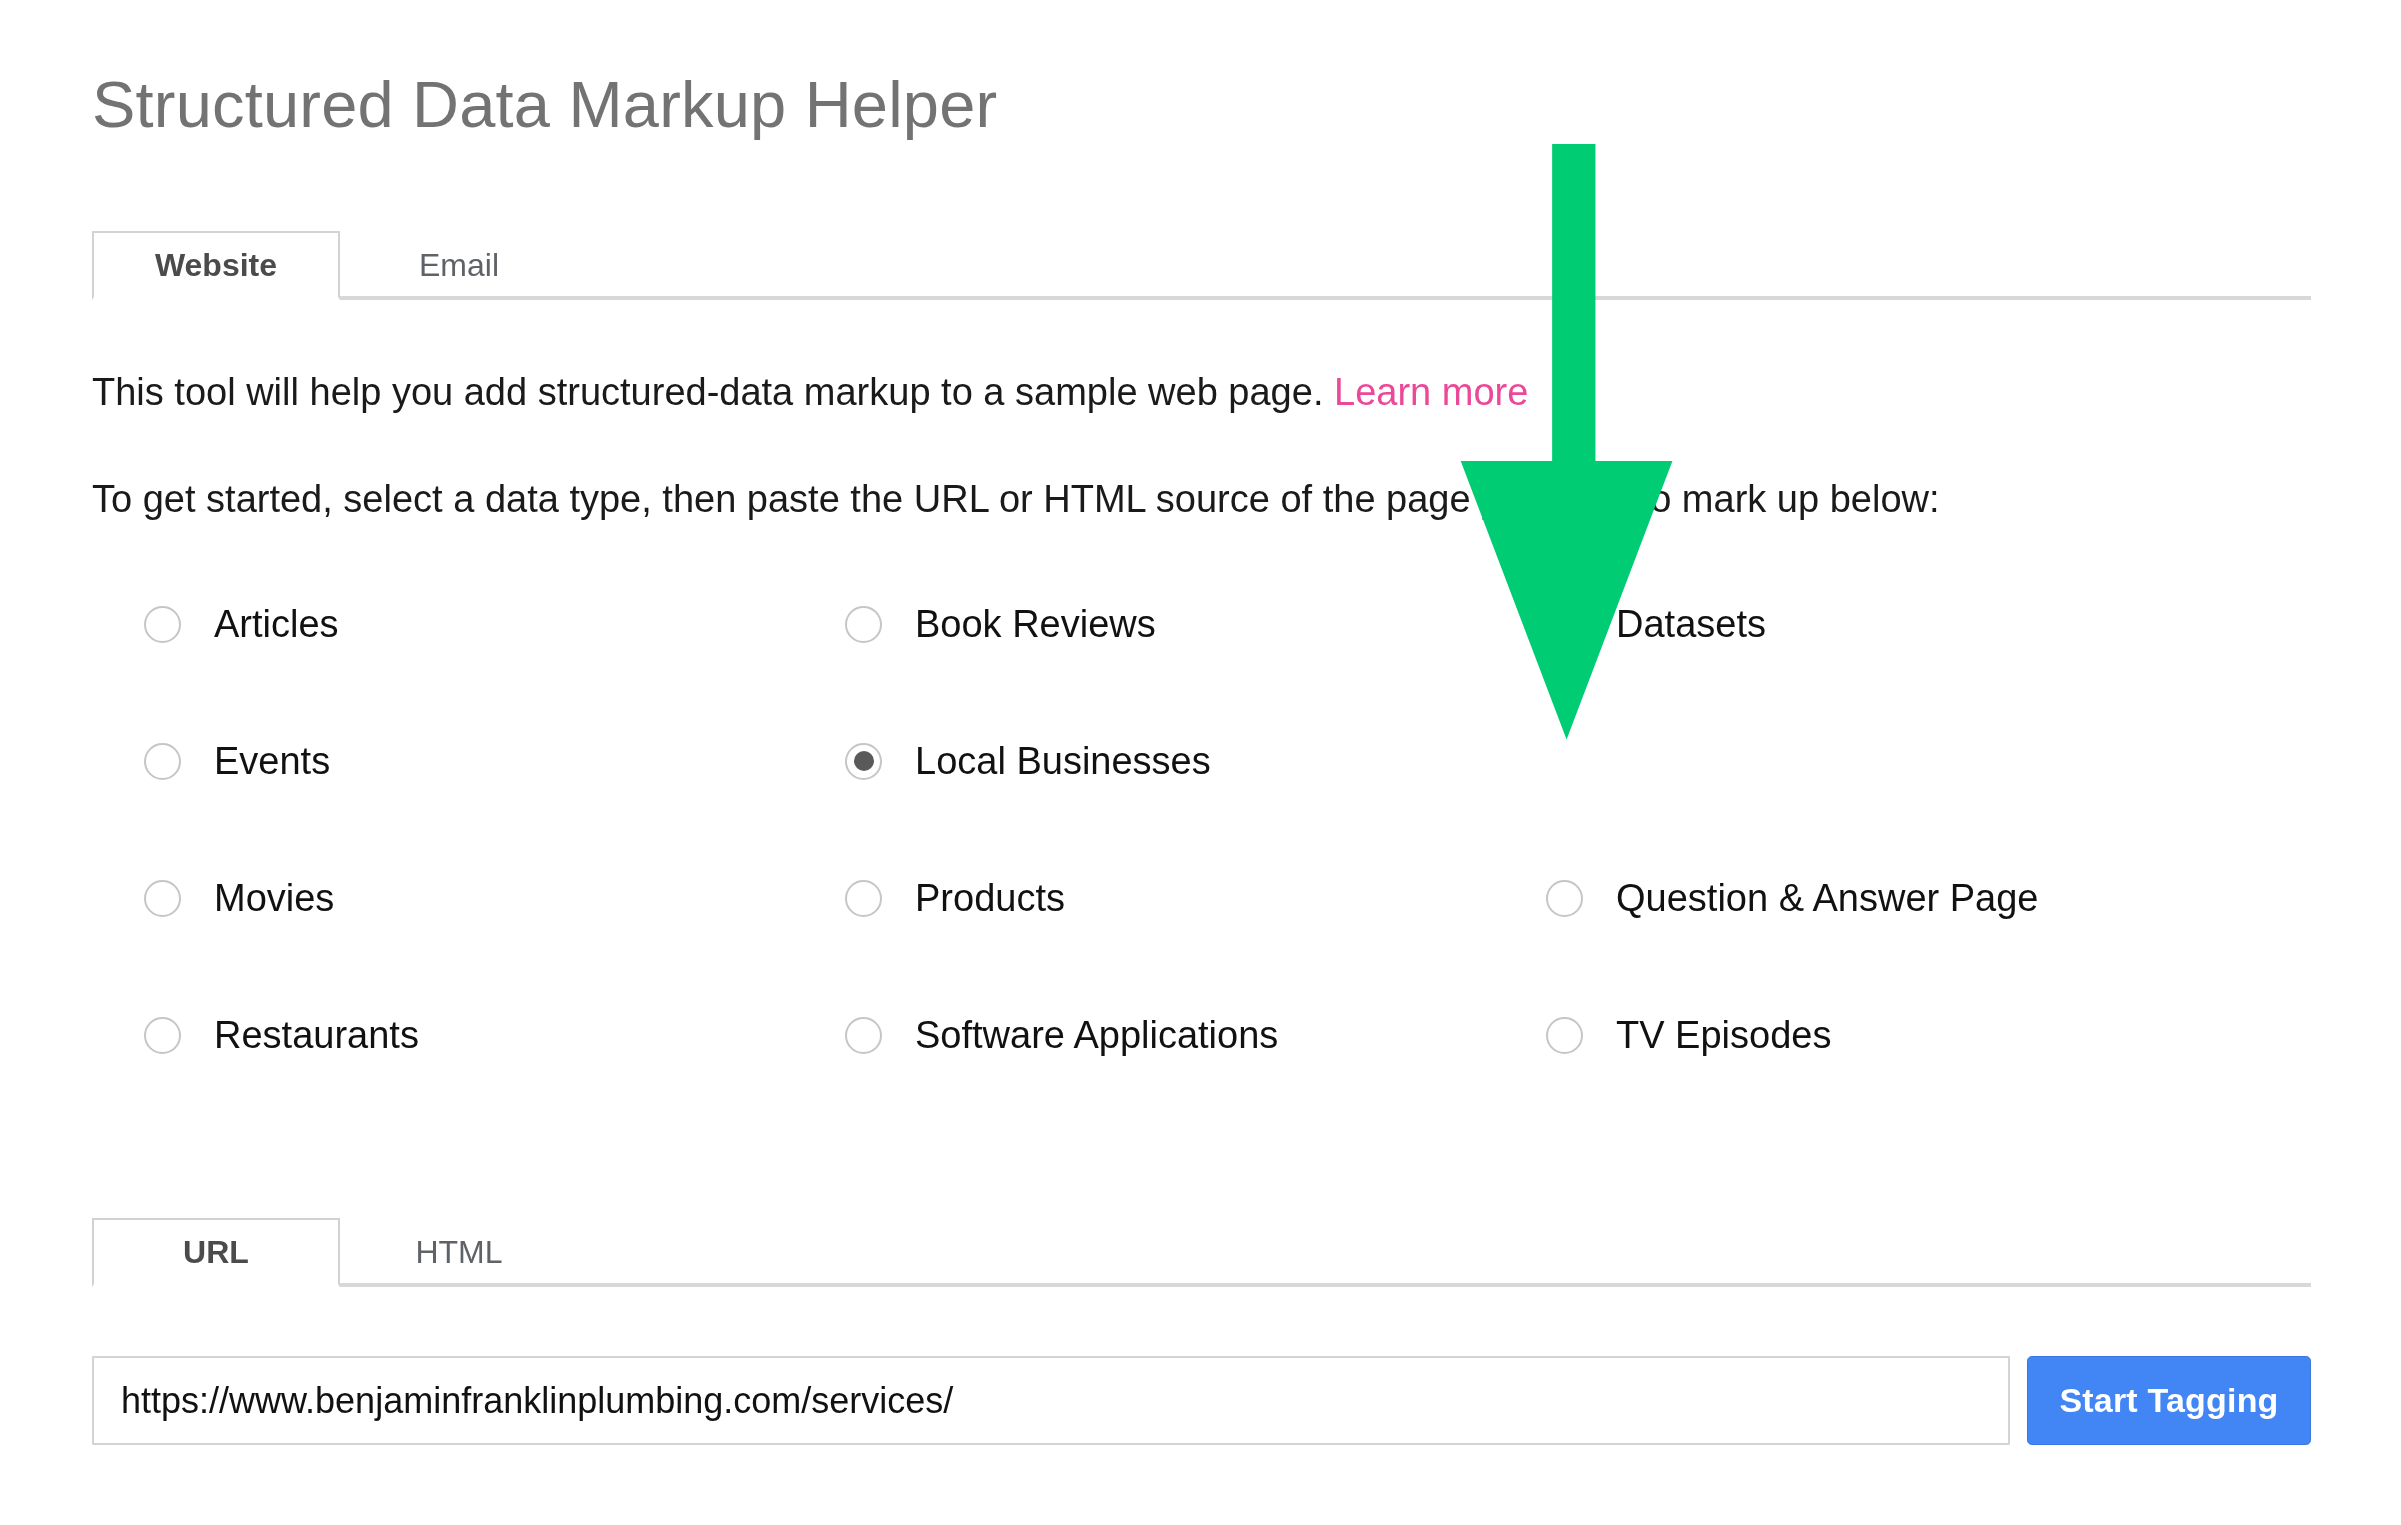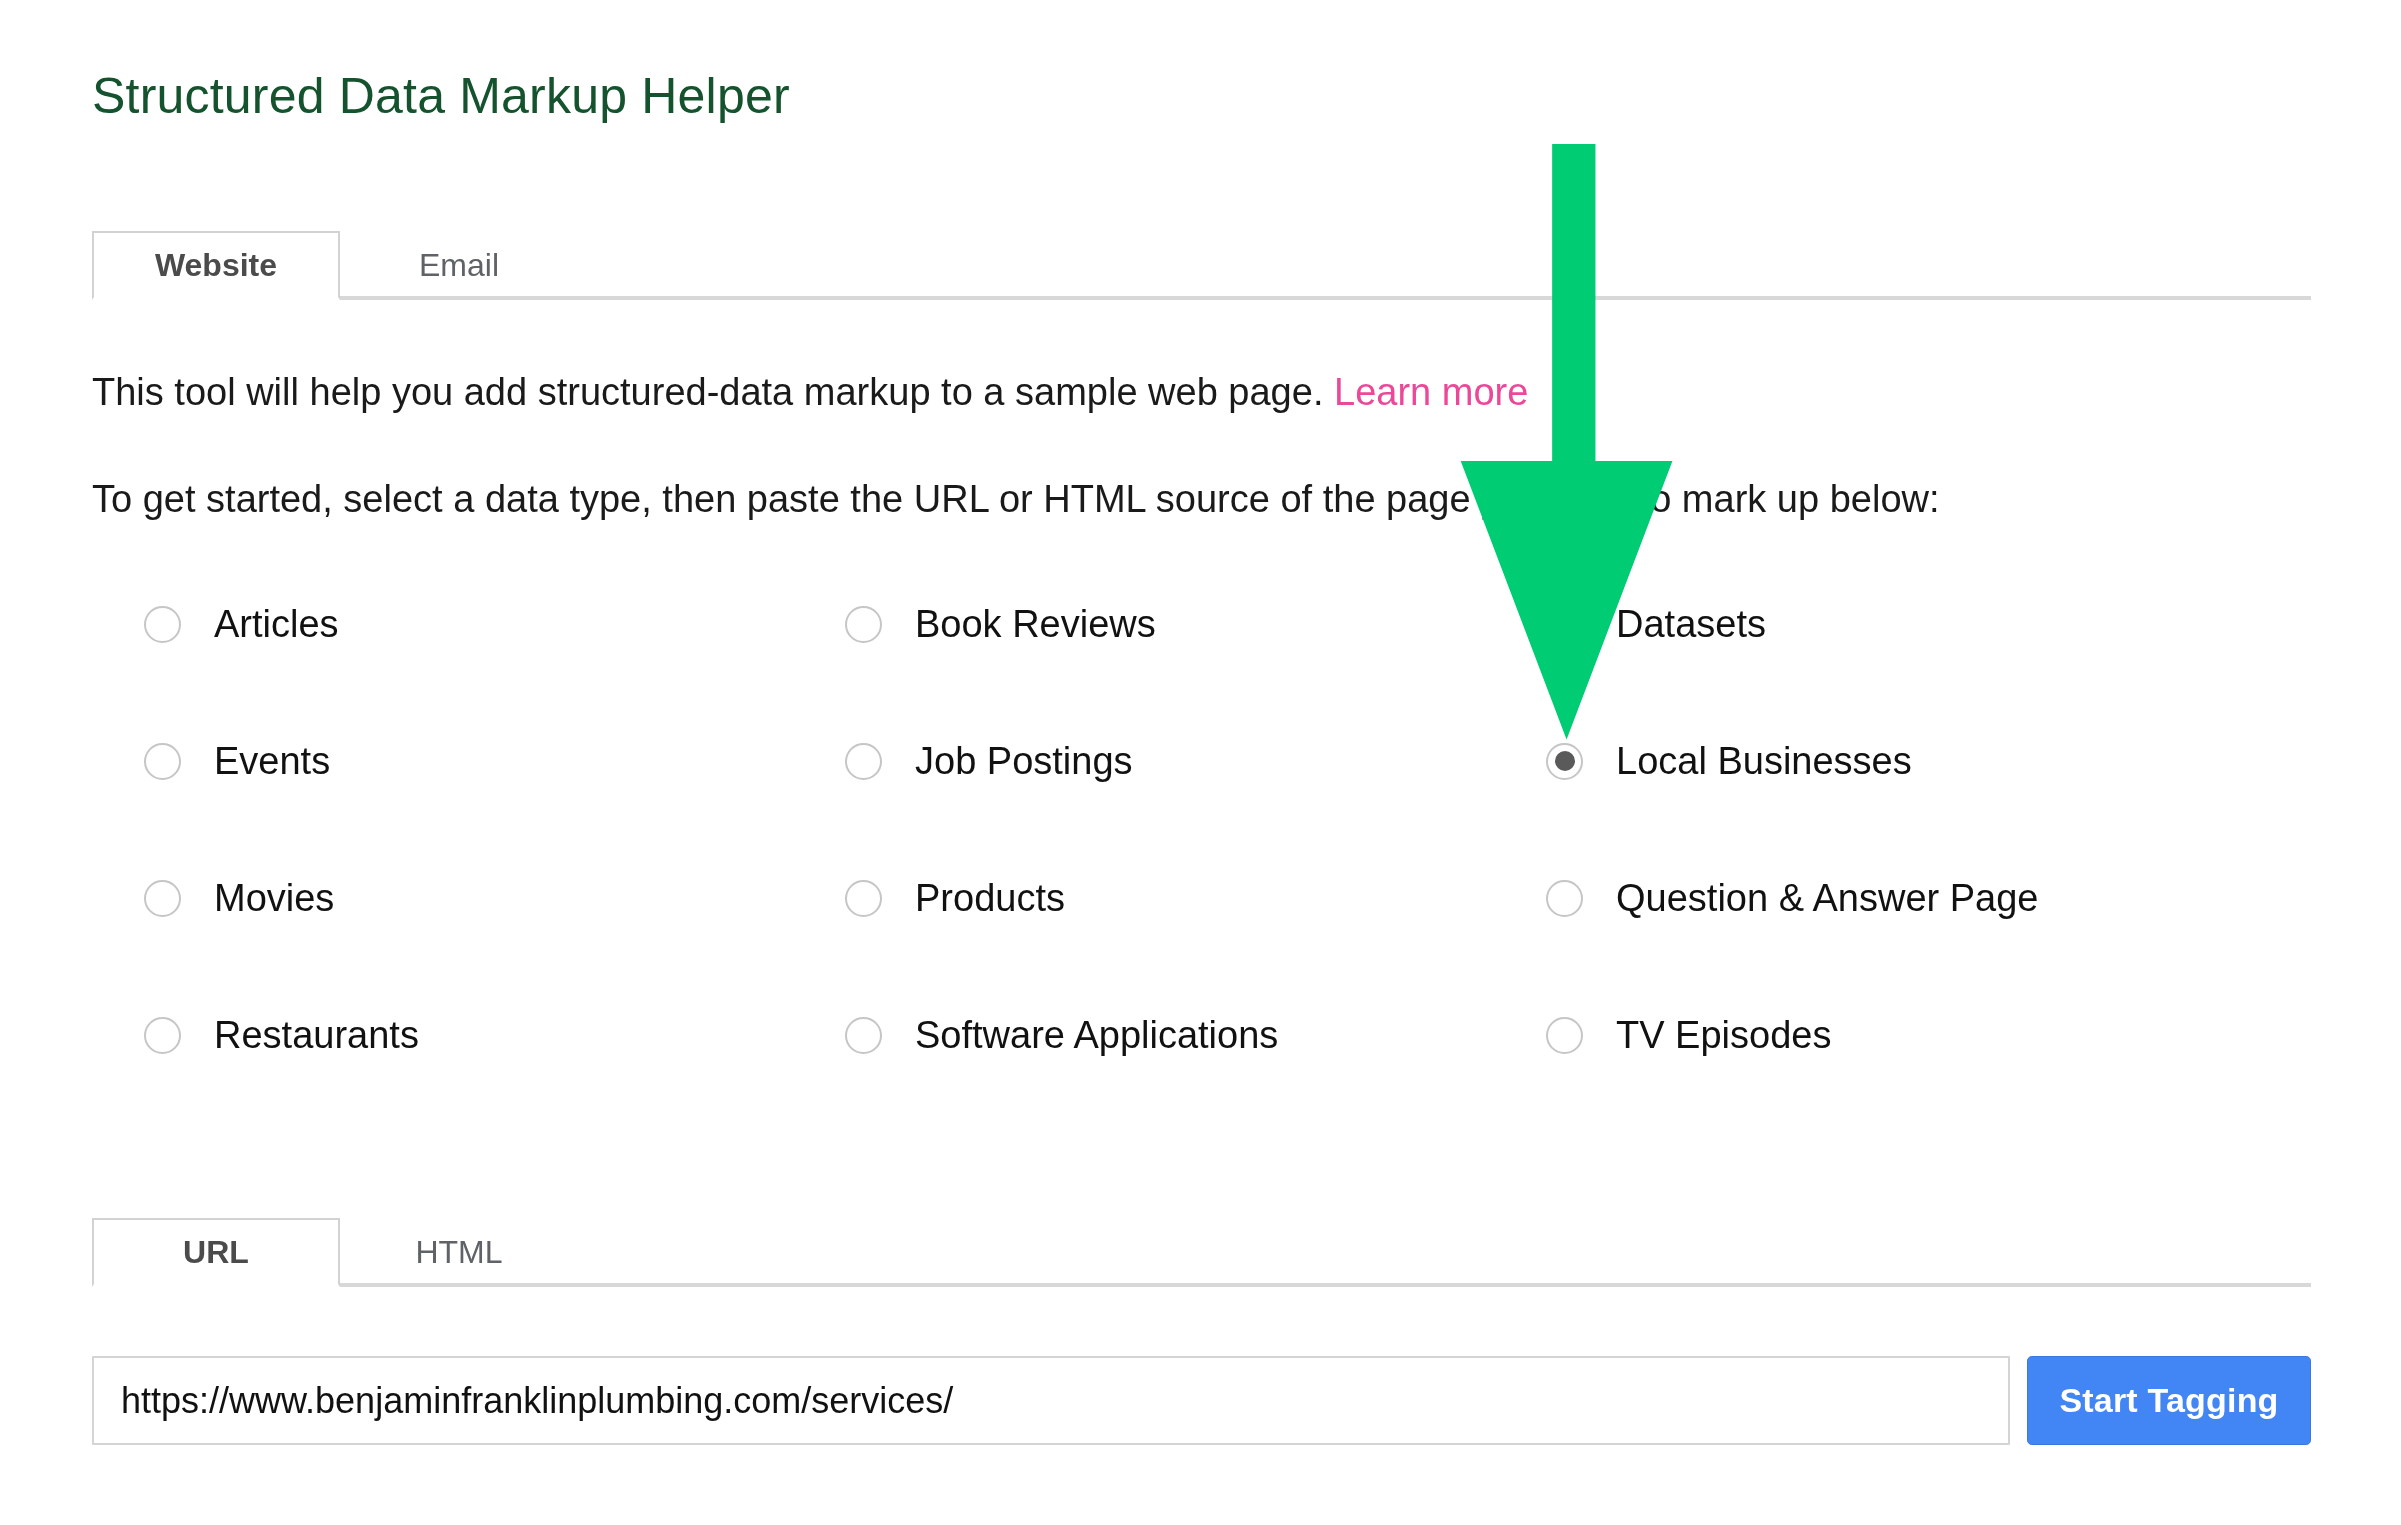--- a/index.html
+++ b/index.html
@@ -17,23 +17,23 @@
     width: 2402px;
     height: 1526px;
     background: #ffffff;
   }
 
   
   .app-title {
     position: absolute;
     left: 92px;
     top: 67px;
-    font-size: 50px;
+    font-size: 65px;
     font-weight: 400;
-    color: #14532d;
+    color: #737373;
     letter-spacing: 0.2px;
     white-space: nowrap;
   }
 
   
   .tabstrip {
     position: absolute;
     left: 92px;
     top: 231px;
     width: 2219px;
@@ -247,24 +247,20 @@
         <span class="radio"></span>
         <span class="type-label">Datasets</span>
       </label>
     </div>
 
     <div class="type-row">
       <label class="type-cell col1">
         <span class="radio"></span>
         <span class="type-label">Events</span>
       </label>
-      <label class="type-cell col2">
-        <span class="radio"></span>
-        <span class="type-label">Job Postings</span>
-      </label>
       <label class="type-cell col3">
         <span class="radio checked"></span>
         <span class="type-label">Local Businesses</span>
       </label>
     </div>
 
     <div class="type-row">
       <label class="type-cell col1">
         <span class="radio"></span>
         <span class="type-label">Movies</span>

